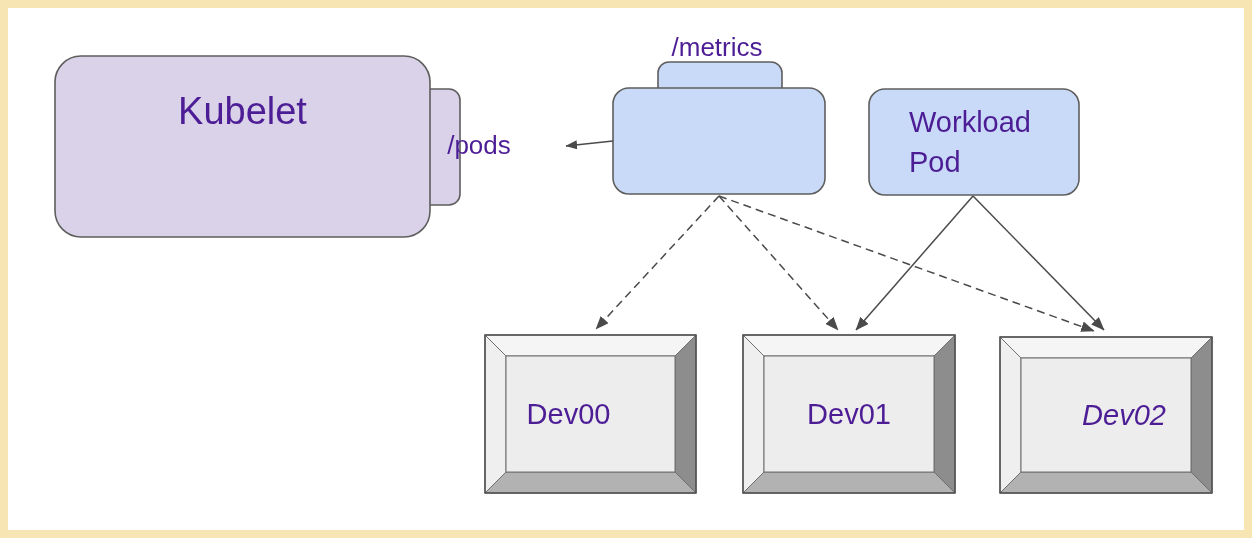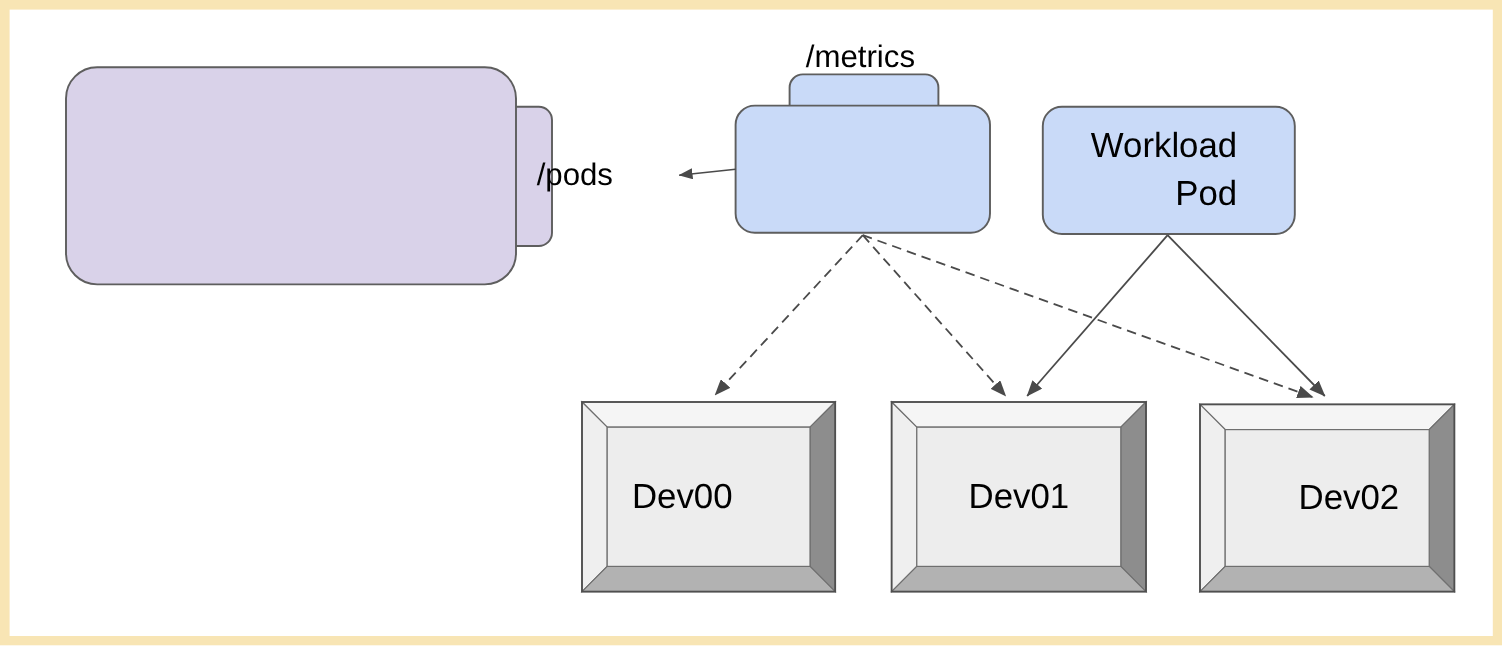--- a/index.html
+++ b/index.html
@@ -28,34 +28,34 @@
   .edge.thin { stroke-width: 1.3; }
   .bevel { stroke: #6f6f6f; stroke-width: 1; }
   .dev-outline { fill: none; stroke: #4f4f4f; stroke-width: 1.5; }
   .dev-inner { stroke: #6f6f6f; stroke-width: 1; }
 
   .label {
     position: absolute;
     display: flex;
     align-items: center;
     justify-content: center;
-    text-align: right;
+    text-align: left;
     white-space: pre-line;
-    color: #000000;
+    color: #4c1d95;
     line-height: 1.38;
     pointer-events: none;
   }
   .lbl-kubelet   { left:  55px; top:  56px; width: 375px; height: 110px; font-size: 38px; }
   .lbl-metrics   { left: 617px; top:  33px; width: 200px; height:  30px; font-size: 26px; }
   .lbl-pods      { left: 424px; top: 130px; width: 110px; height:  32px; font-size: 26px; }
   .lbl-monitoring{ left: 613px; top:  88px; width: 212px; height: 106px; font-size: 29px; }
   .lbl-workload  { left: 869px; top:  89px; width: 202px; height: 106px; font-size: 29px; }
   .lbl-dev00     { left: 463px; top: 335px; width: 211px; height: 158px; font-size: 29px; }
   .lbl-dev01     { left: 743px; top: 335px; width: 212px; height: 158px; font-size: 29px; }
-  .lbl-dev02     { left:1000px; top: 337px; width: 248px; height: 156px; font-size: 29px; }
+  .lbl-dev02     { left:1000px; top: 337px; width: 248px; height: 156px; font-size: 29px; font-style: italic; }
 </style>
 </head>
 <body>
 
 <div class="page">
   <div class="canvas"></div>
 
   <svg class="diagram" viewBox="0 0 1252 538" xmlns="http://www.w3.org/2000/svg">
     <defs>
       <marker id="arrow" viewBox="0 0 10 8" refX="9.5" refY="4" markerWidth="9" markerHeight="7.2" orient="auto-start-reverse">
@@ -101,20 +101,21 @@
     <g>
       <polygon class="bevel" points="1000,337 1212,337 1191,358 1021,358" fill="#f5f5f5"></polygon>
       <polygon class="bevel" points="1000,337 1021,358 1021,472 1000,493" fill="#efefef"></polygon>
       <polygon class="bevel" points="1212,337 1212,493 1191,472 1191,358" fill="#8d8d8d"></polygon>
       <polygon class="bevel" points="1000,493 1021,472 1191,472 1212,493" fill="#b2b2b2"></polygon>
       <rect class="dev-inner" x="1021" y="358" width="170" height="114" fill="#ededed"></rect>
       <rect class="dev-outline" x="1000" y="337" width="212" height="156"></rect>
     </g>
   </svg>
 
+  <div class="label lbl-kubelet">Kubelet</div>
   <div class="label lbl-metrics">/metrics</div>
   <div class="label lbl-pods">/pods</div>
   <div class="label lbl-workload">Workload
 Pod</div>
   <div class="label lbl-dev00">Dev00</div>
   <div class="label lbl-dev01">Dev01</div>
   <div class="label lbl-dev02">Dev02</div>
 </div>
 
 </body></html>

